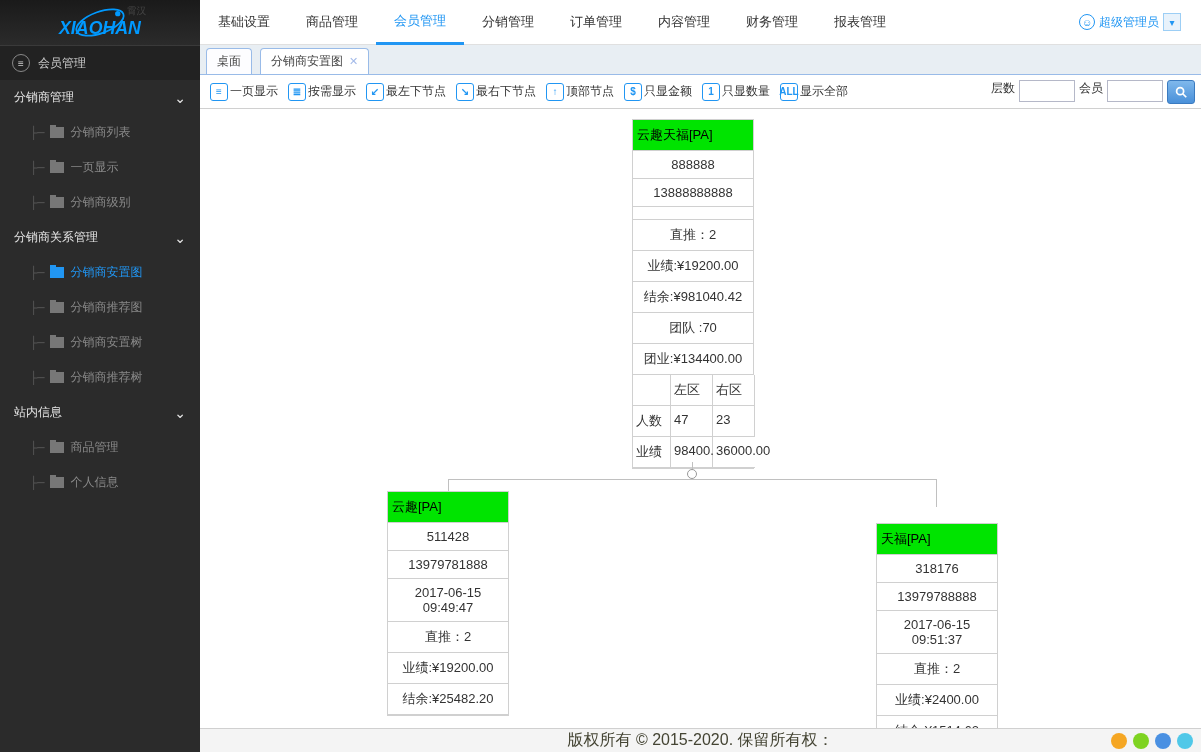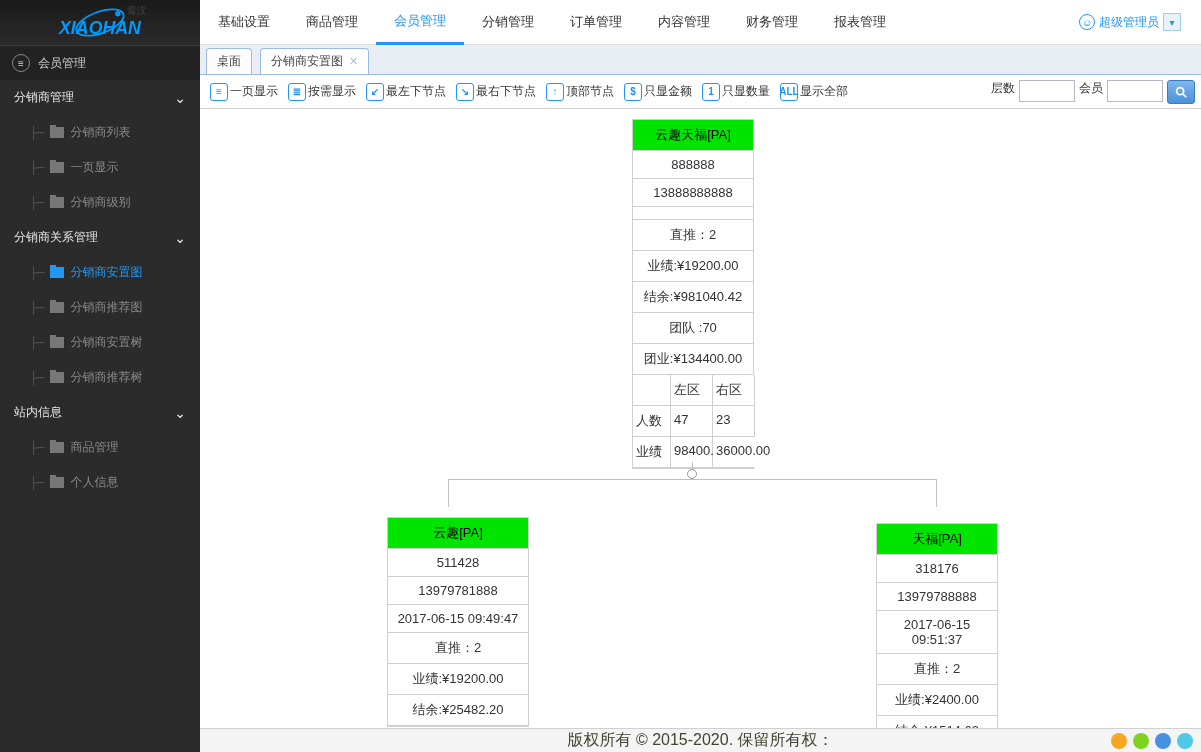--- a/index.html
+++ b/index.html
@@ -33,21 +33,21 @@
 .tab .close{color:#a3bae9;margin-left:6px;font-size:11px}
 .toolbar{height:34px;border-bottom:1px solid #d0d0d0;display:flex;align-items:center;padding:0 6px;gap:2px}
 .tb-btn{display:flex;align-items:center;gap:2px;height:26px;padding:0 4px;cursor:pointer;color:#333}
 .tb-icon{width:18px;height:18px;border:1.5px solid #2196F3;border-radius:3px;display:flex;align-items:center;justify-content:center;color:#2196F3;font-size:10px;font-weight:bold}
 .tb-right{margin-left:auto;display:flex;gap:4px}
 .tb-right input{width:56px;height:22px;border:1px solid #b5b8c8;padding:0 4px}
 .search-btn{width:28px;height:24px;background:linear-gradient(180deg,#7fb8ec,#4a90d9);border:1px solid #3b7bc0;border-radius:3px;display:flex;align-items:center;justify-content:center;cursor:pointer}
 .search-btn svg{width:14px;height:14px}
 .canvas{flex:1;overflow:auto;position:relative;background:#fff}
 .node{position:absolute;border:1px solid #d0d0d0}
-.node-header{background:#00e400;color:#000;text-align:center;padding:6px 4px;font-size:13px;border-bottom:1px solid #d0d0d0;cursor:pointer}
+.node-header{background:#00e400;color:#000;text-align:left;padding:6px 4px;font-size:13px;border-bottom:1px solid #d0d0d0;cursor:pointer}
 .node-row{background:#fff;text-align:center;padding:6px 4px;border-bottom:1px solid #d0d0d0;font-size:13px;color:#333;display:flex}
 .node-row span{flex:1}
 .node-table{display:grid}
 .node-table div{border-right:1px solid #d0d0d0;border-bottom:1px solid #d0d0d0;padding:6px 3px;font-size:13px;text-align:left;background:#fff}
 .node-table div:last-child{border-right:none}
 .conn{position:absolute;background:#c0c0c0}
 .conn-circle{position:absolute;width:10px;height:10px;border:1px solid #999;border-radius:50%;background:#fff}
 .footer{position:absolute;bottom:0;left:200px;right:0;height:24px;border-top:1px solid #d0d0d0;background:#f4f4f4;display:flex;align-items:center;padding:0 10px;font-size:16px;color:#443;justify-content:center}
 .footer-icons{position:absolute;right:8px;display:flex;gap:6px}
 .footer-icons span{width:16px;height:16px;border-radius:50%}
@@ -249,21 +249,21 @@
             <div>36000.00</div>
           </div>
       </div>
 
       <div class="conn" style="left:492px;top:353px;width:1px;height:10px"></div>
       <div class="conn-circle" style="left:487px;top:360px"></div>
       <div class="conn" style="left:248px;top:370px;width:489px;height:1px"></div>
       <div class="conn" style="left:248px;top:370px;width:1px;height:28px"></div>
       <div class="conn" style="left:736px;top:370px;width:1px;height:28px"></div>
 
-      <div class="node" style="left:187px;top:408px;width:142px">
+      <div class="node" style="left:187px;top:382px;width:122px">
         <div class="node-header">云趣[PA]</div>
         <div id="left-rows">
             <div class="node-row">
               <span>511428</span>
             </div>
             <div class="node-row">
               <span>13979781888</span>
             </div>
             <div class="node-row">
               <span>2017-06-15 09:49:47</span>

